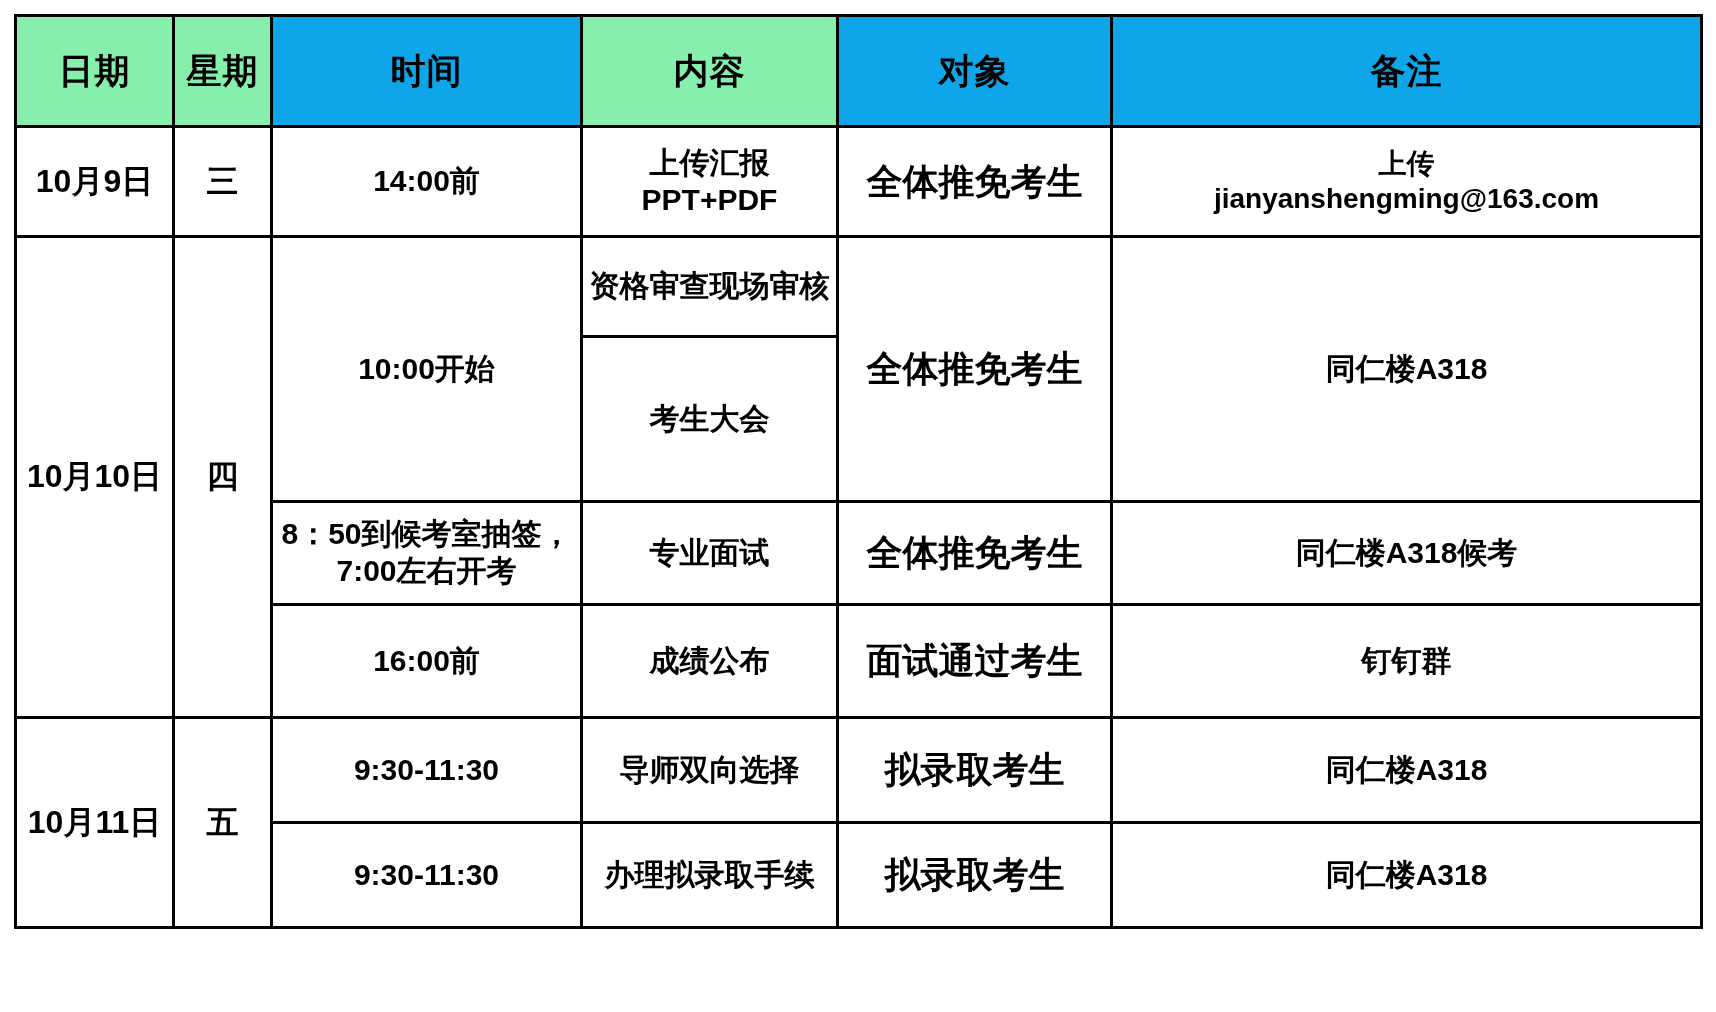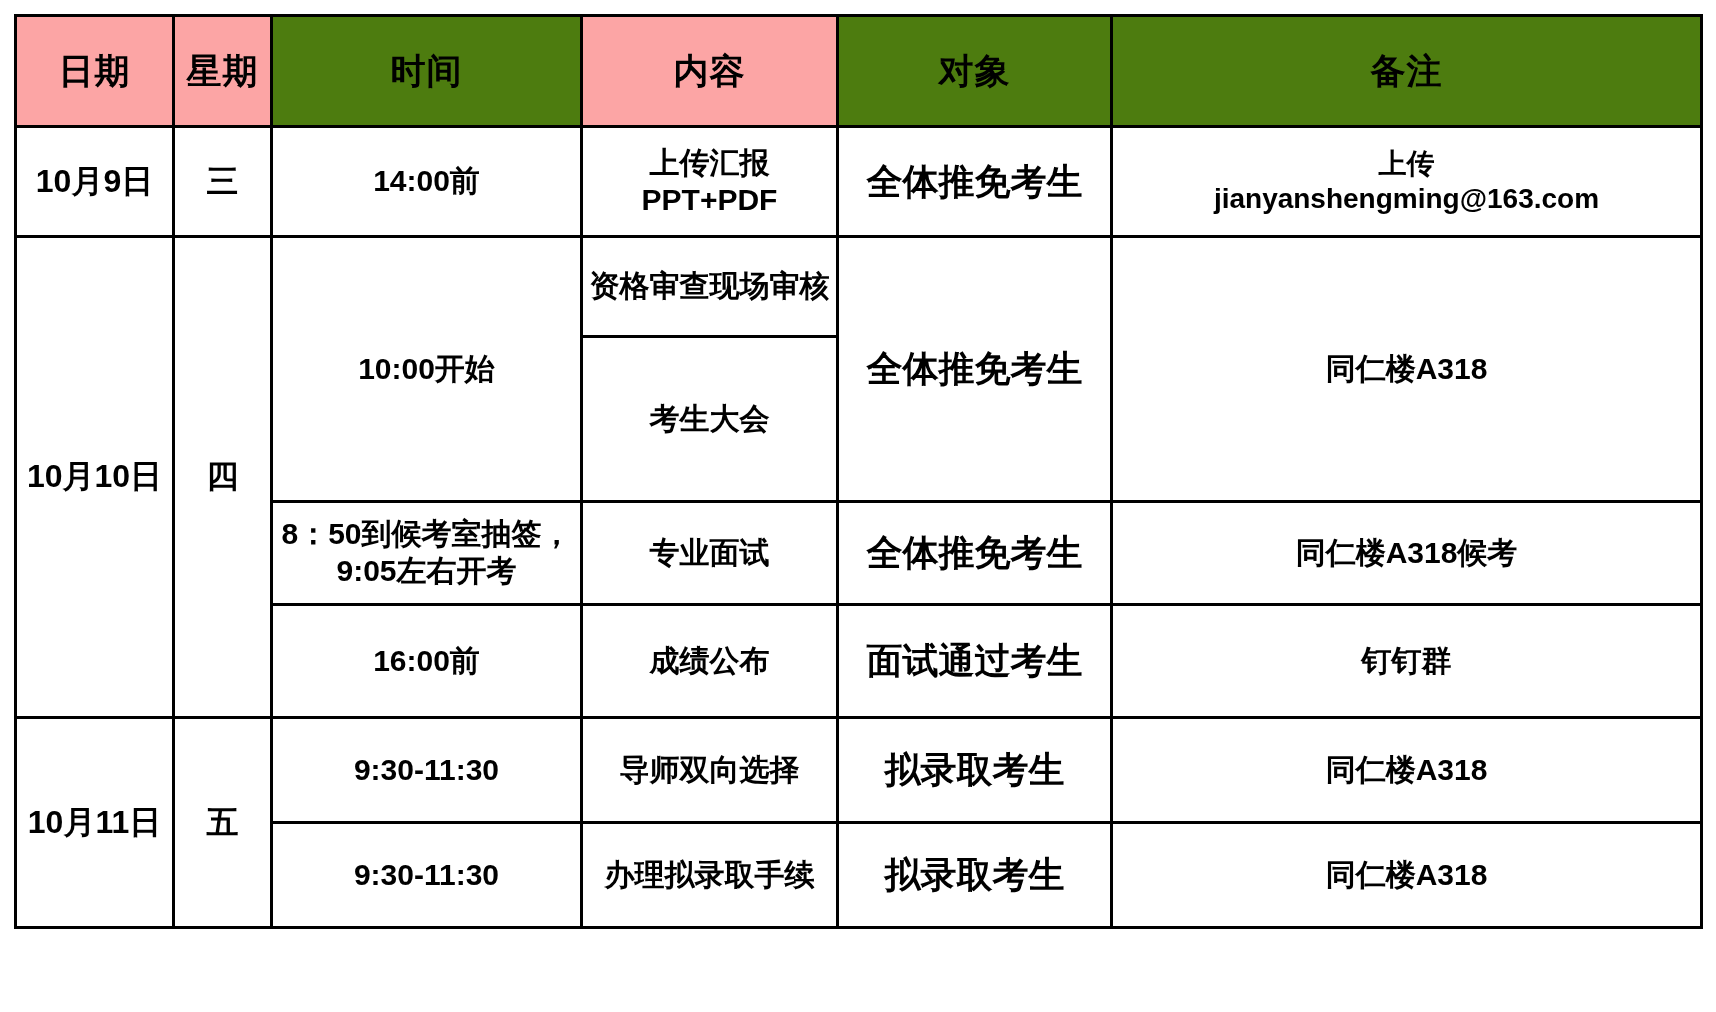--- a/index.html
+++ b/index.html
@@ -37,22 +37,22 @@
     line-height: 1.22;
     word-break: break-word;
   }
   
   thead th {
     height: 104px;
     color: #ffffff;
     font-size: 35px;
     letter-spacing: 1px;
   }
-  th.hd-dark  { background: #fca5a5; }
-  th.hd-light { background: #4d7c0f; }
+  th.hd-dark  { background: #86efac; }
+  th.hd-light { background: #0ea5e9; }
 
   
   tbody td {
     background: #ffffff;
     font-size: 30px;
   }
   td.c-date    { font-size: 32px; }
   td.c-week    { font-size: 32px; }
   td.c-time    { font-size: 30px; }
   td.c-content { font-size: 30px; }
@@ -117,21 +117,21 @@
         <td class="c-note" rowspan="2">同仁楼A318</td>
       </tr>
 
       <tr style="height:165px">
         <td class="c-content thin-top">考生大会</td>
       </tr>
 
       <tr style="height:103px">
         <td class="c-time">
           <span class="two-line">8：50到候考室抽签，</span>
-          <span class="two-line">9:05左右开考</span>
+          <span class="two-line">7:00左右开考</span>
         </td>
         <td class="c-content">专业面试</td>
         <td class="c-target">全体推免考生</td>
         <td class="c-note">同仁楼A318候考</td>
       </tr>
 
       <tr style="height:113px">
         <td class="c-time">16:00前</td>
         <td class="c-content">成绩公布</td>
         <td class="c-target">面试通过考生</td>

